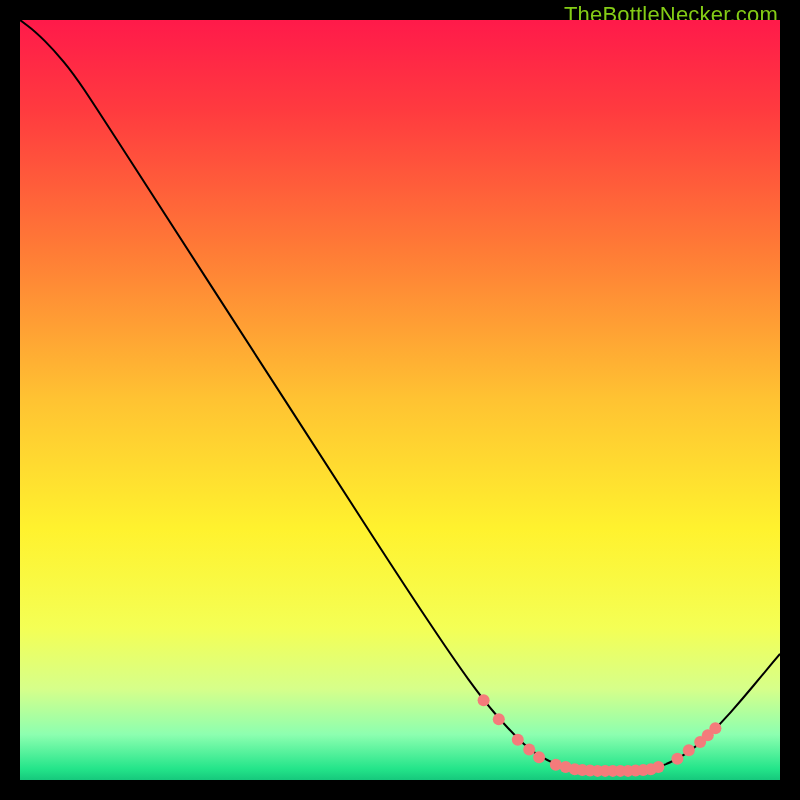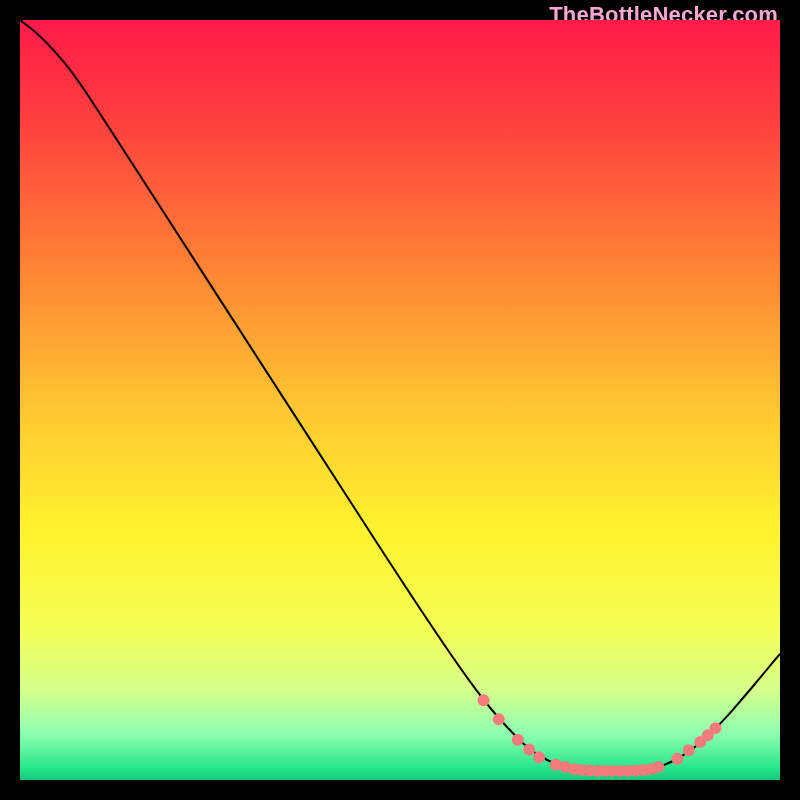--- a/index.html
+++ b/index.html
@@ -23,24 +23,24 @@
     position: absolute;
     left: 0;
     top: 0;
     width: 760px;
     height: 760px;
   }
   .watermark {
     position: absolute;
     top: 2px;
     right: 22px;
-    color: #f9a8d4;
+    color: #84cc16;
     font-size: 22px;
     letter-spacing: 0.2px;
-    font-weight: 700;
+    font-weight: 400;
   }
   svg { display: block; }
 </style>
 </head>
 <body>
 
 <div class="watermark">TheBottleNecker.com</div>
 
 <div class="frame">
   <svg class="plot" viewBox="0 0 760 760" preserveAspectRatio="none">

